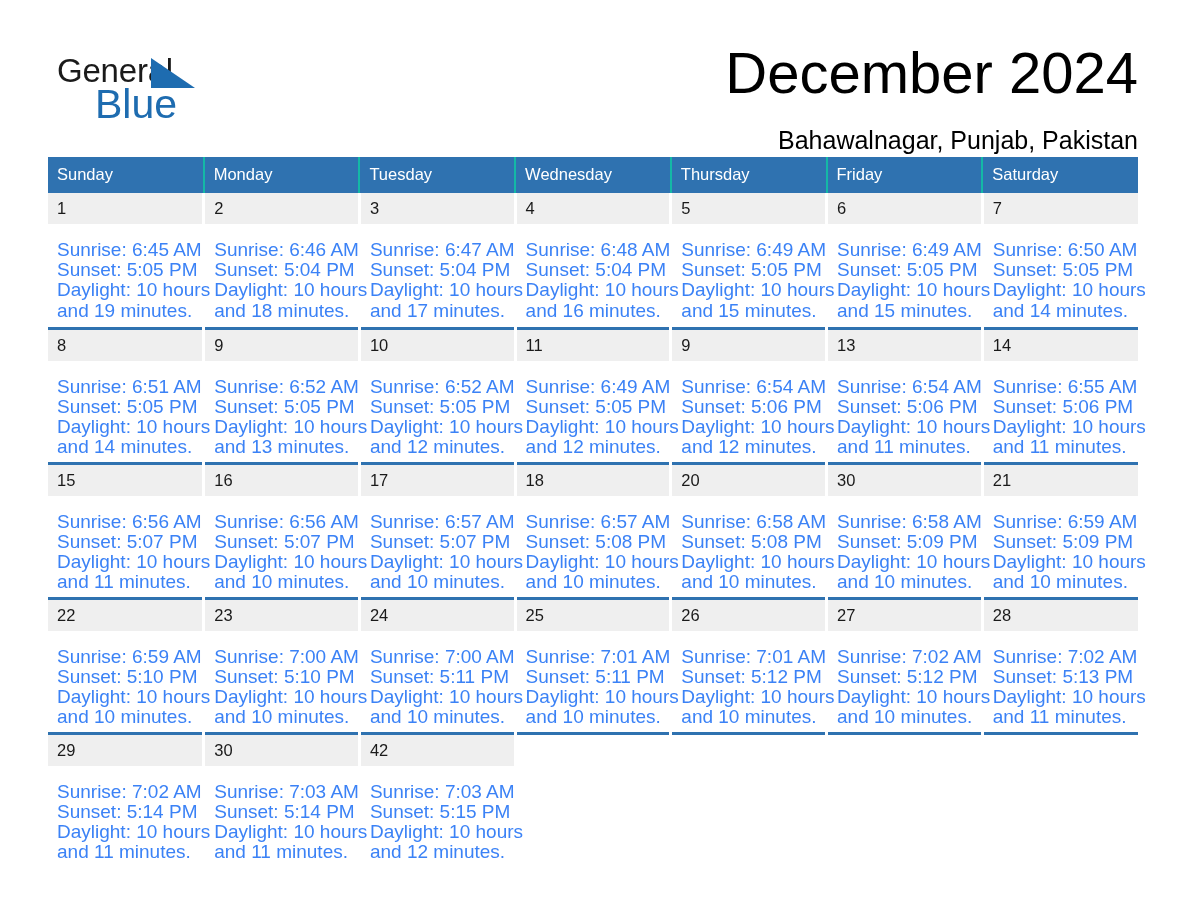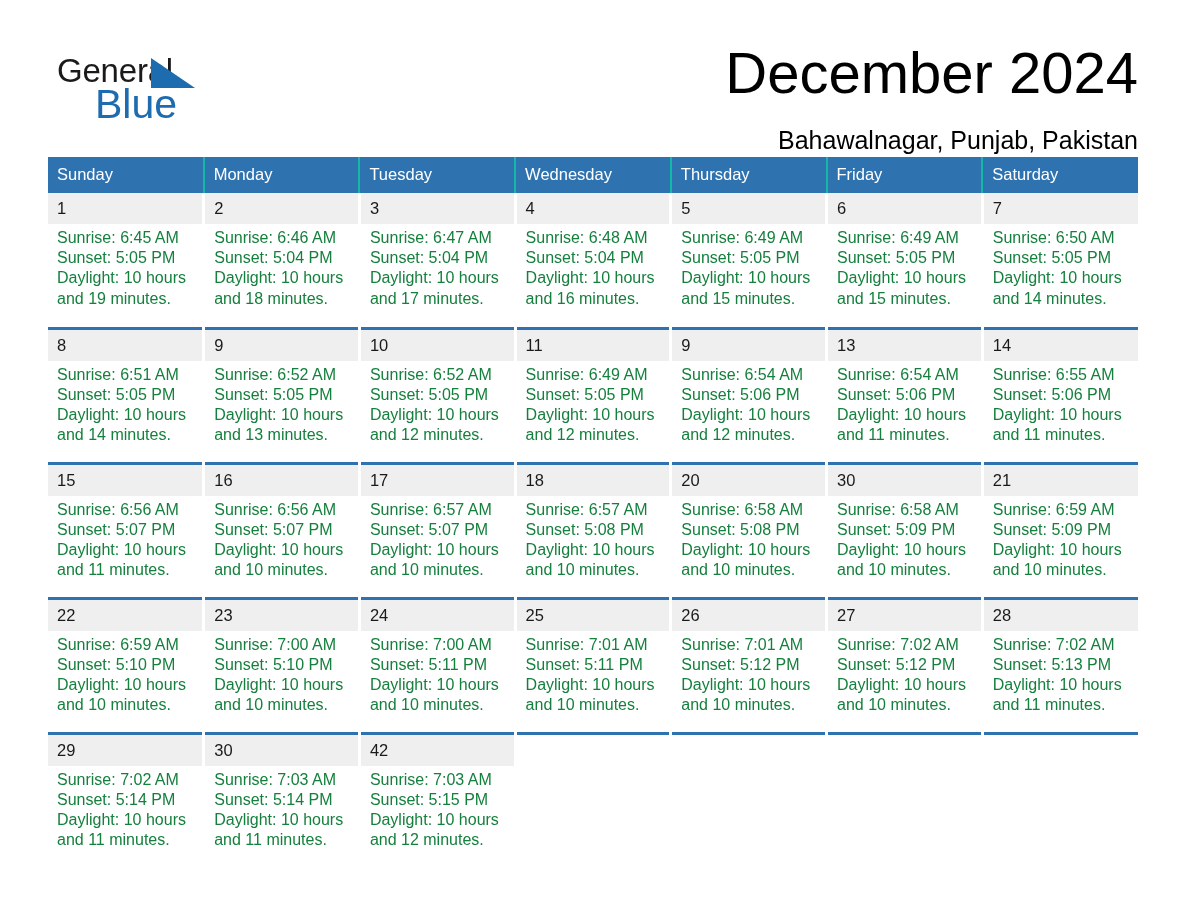--- a/index.html
+++ b/index.html
@@ -132,24 +132,24 @@
 
   .daynum {
     background: #efefef;
     font-size: 16.5px;
     line-height: 20px;
     color: #1a1a1a;
     padding: 5px 0 6px 9px;
     min-height: 20px;
   }
   .details {
-    padding: 4px 0 0 9px;
-    font-size: 16px;
+    padding: 16px 0 0 9px;
+    font-size: 19px;
     line-height: 20.2px;
-    color: #15803d;
+    color: #3b82f6;
   }
   .details div { white-space: nowrap; }
 </style>
 </head>
 <body>
 
 <div class="page">
 
   <div class="header">
 

